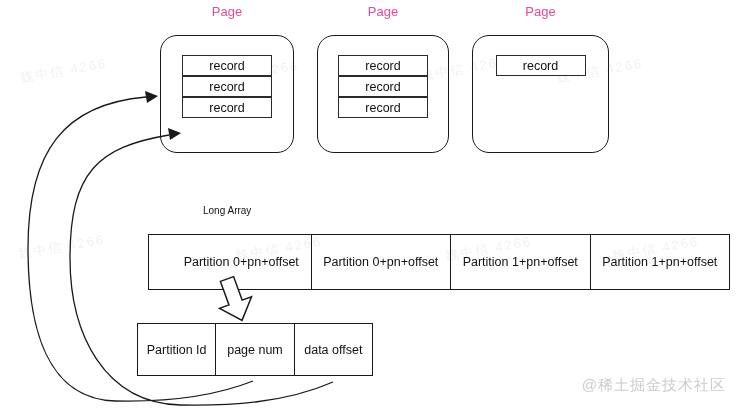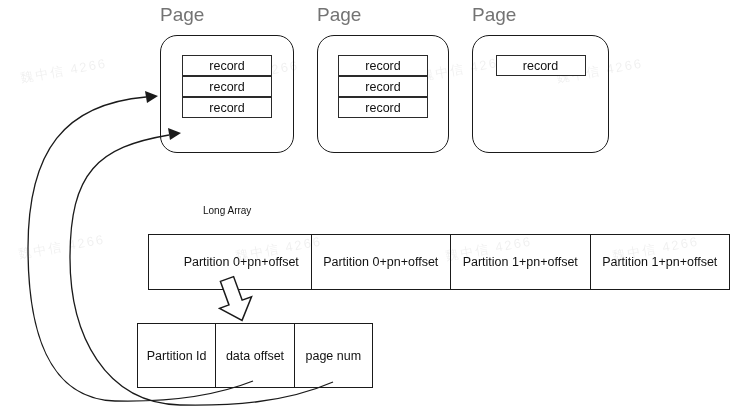--- a/index.html
+++ b/index.html
@@ -12,21 +12,21 @@
     position:absolute;z-index:0;white-space:nowrap;
     font-size:13px;color:#000;opacity:0.06;transform:rotate(-10deg);
     letter-spacing:2px;
   }
   .community-wm{
     position:absolute;right:12px;bottom:13px;z-index:4;
     font-size:15px;color:#cccccc;letter-spacing:1px;
   }
   
   .page-label{
-    position:absolute;top:4px;font-size:19px;color:#737373;z-index:2;
+    position:absolute;top:4px;text-align:center;font-size:13px;color:#ec4899;z-index:2;
   }
   .page-box{
     position:absolute;top:35px;height:118px;box-sizing:border-box;z-index:1;
     border:1.6px solid #1a1a1a;border-radius:17px;background:transparent;
     display:flex;flex-direction:column;align-items:center;
     padding-top:19px;gap:0;
   }
   .record{
     width:90px;height:21px;box-sizing:border-box;background:#ffffff;
     border:1.4px solid #2a2a2a;display:flex;align-items:center;justify-content:center;
@@ -40,21 +40,21 @@
     position:absolute;left:148px;top:234px;width:582px;height:56px;z-index:1;
     box-sizing:border-box;border:1.6px solid #1a1a1a;display:flex;background:transparent;padding-left:23px;
   }
   .array-cell{
     flex:1;display:flex;align-items:center;justify-content:center;
     font-size:12.5px;color:#111;border-left:1.6px solid #1a1a1a;
   }
   .array-cell:first-child{border-left:none;}
   
   .entry-row{
-    position:absolute;left:137px;top:323px;width:236px;height:65px;z-index:1;
+    position:absolute;left:137px;top:323px;width:236px;height:53px;z-index:1;
     box-sizing:border-box;border:1.6px solid #1a1a1a;display:flex;background:#ffffff;
   }
   .entry-cell{
     flex:1;display:flex;align-items:center;justify-content:center;
     font-size:12.5px;color:#111;border-left:1.6px solid #1a1a1a;
   }
   .entry-cell:first-child{border-left:none;}
   
   .overlay{
     position:absolute;left:0;top:0;width:738px;height:408px;z-index:3;pointer-events:none;
@@ -96,29 +96,30 @@
   <div class="long-array-label">Long Array</div>
   <div class="array-row">
     <div class="array-cell">Partition 0+pn+offset</div>
     <div class="array-cell">Partition 0+pn+offset</div>
     <div class="array-cell">Partition 1+pn+offset</div>
     <div class="array-cell">Partition 1+pn+offset</div>
   </div>
 
   <div class="entry-row">
     <div class="entry-cell">Partition Id</div>
+    <div class="entry-cell">page num</div>
     <div class="entry-cell">data offset</div>
-    <div class="entry-cell">page num</div>
   </div>
 
   <svg class="overlay" viewBox="0 0 738 408" xmlns="http://www.w3.org/2000/svg">
 
     <path transform="translate(227,279) rotate(-20)" d="M -7 0 L 7 0 L 7 25 L 17 25 L 0 44 L -17 25 L -7 25 Z" fill="#ffffff" stroke="#1a1a1a" stroke-width="1.5" stroke-linejoin="miter"></path>
 
     <path d="M 253 381 C 210 398, 160 402, 115 401 C 48 399, 28 330, 28 248 C 28 150, 65 104, 146 97" fill="none" stroke="#1a1a1a" stroke-width="1.3"></path>
     <polygon points="158,96 145,91 147,103" fill="#1a1a1a"></polygon>
 
     <path d="M 333 382 C 285 403, 230 406, 180 405 C 105 403, 70 335, 70 258 C 70 172, 98 147, 169 135" fill="none" stroke="#1a1a1a" stroke-width="1.3"></path>
     <polygon points="181,133 168,128 170,140" fill="#1a1a1a"></polygon>
   </svg>
 
+  <div class="community-wm">@稀土掘金技术社区</div>
 
 </div>
 
 </body></html>

